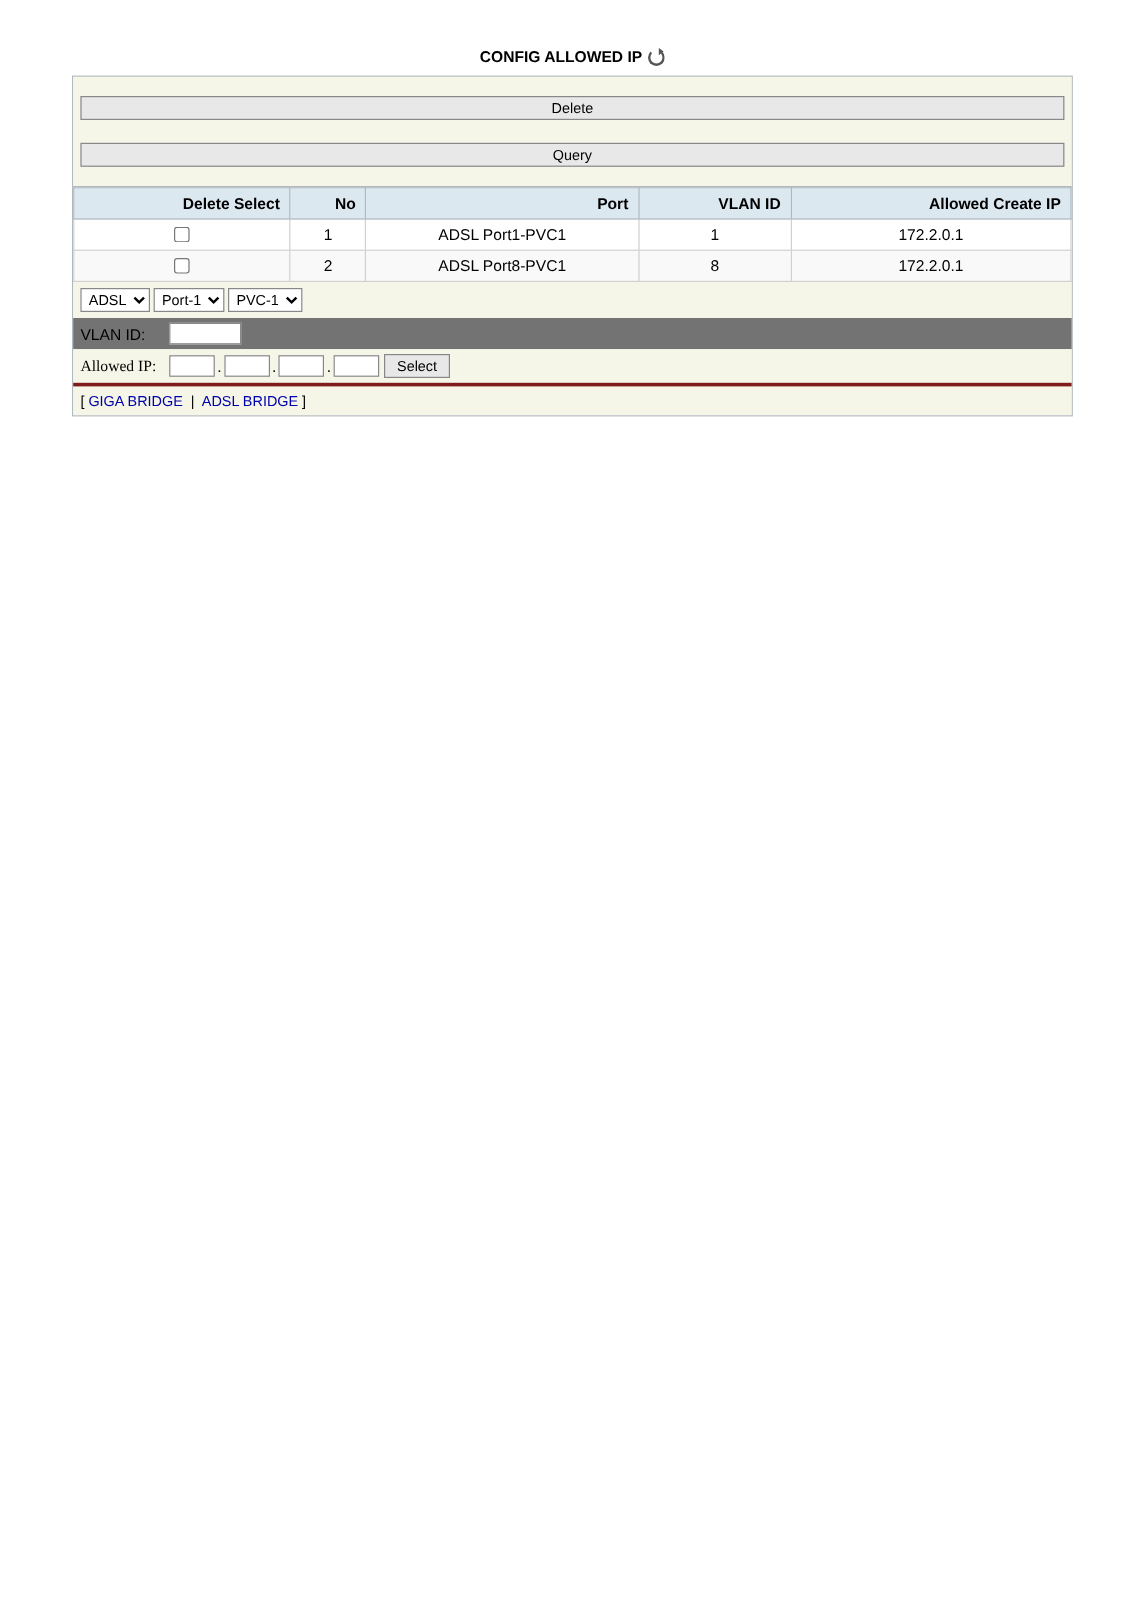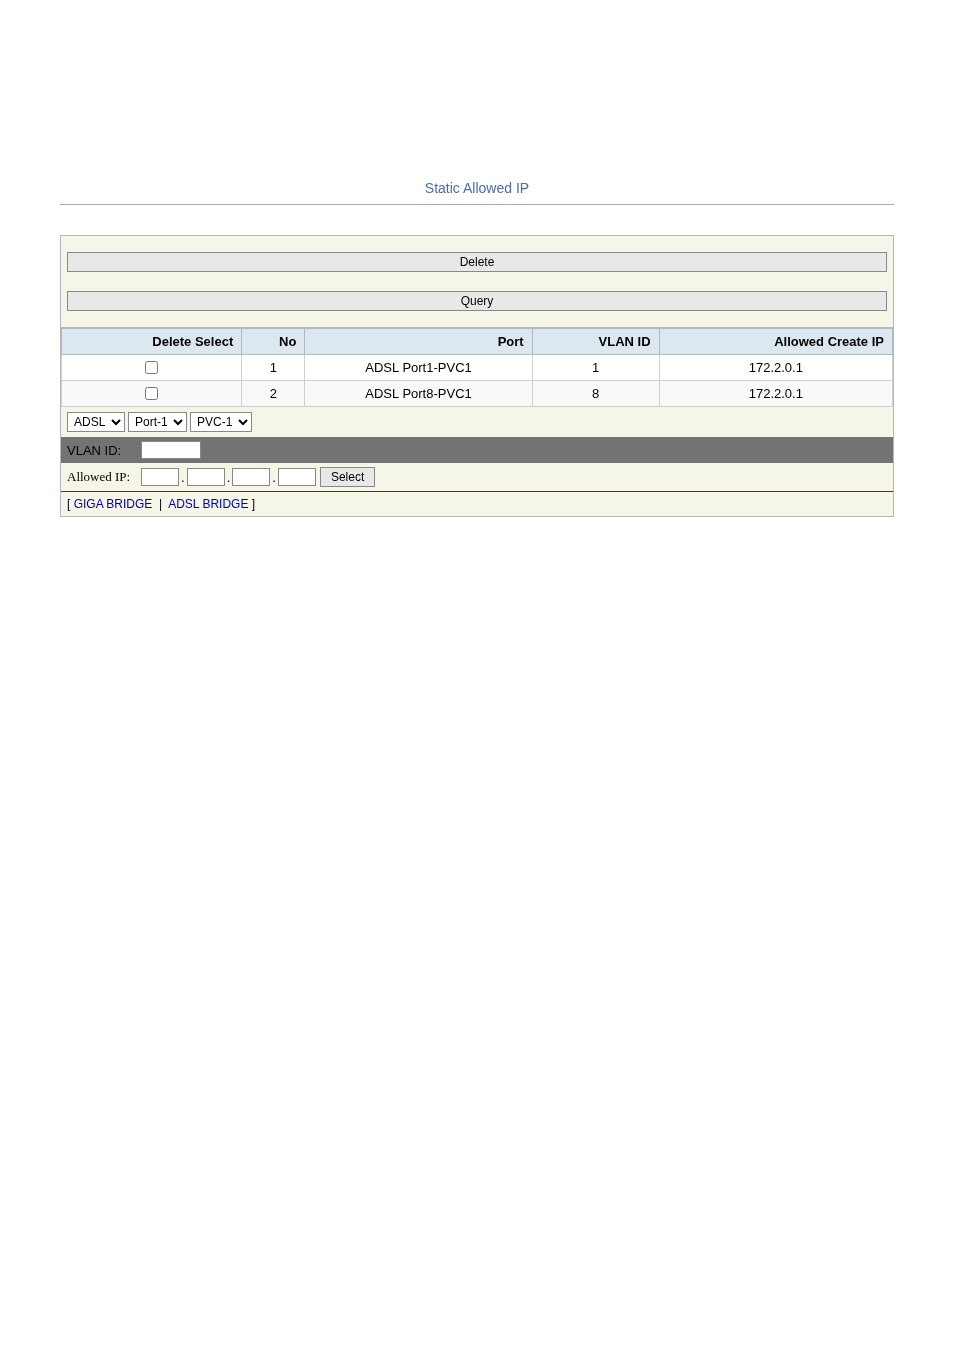--- a/index.html
+++ b/index.html
@@ -207,42 +207,42 @@
 
     .allowed-ip-row label {
       font-size: 13px;
       min-width: 70px;
       font-family: Liberation Serif, serif;
     }
 
     .footer-links {
       padding: 5px 6px;
       background: #f5f5e8;
-      border-top: 1px solid #7f1d1d;
+      border-top: 3px solid #7f1d1d;
       font-size: 12px;
     }
 
     .footer-links a {
       color: #00a;
       text-decoration: none;
       font-size: 12px;
     }
   </style>
 </head>
 <body>
 
 <div class="page-wrapper">
 
-  <div class="section-title-area">
-    <div class="section-title">Static Allowed IP</div>
-    <hr class="title-divider">
-  </div>
 
   <div class="main-content">
 
+    <div class="config-title-row">
+      <span>CONFIG ALLOWED IP</span>
+      <span class="refresh-icon"></span>
+    </div>
 
     <div class="config-table-container">
 
       <div class="button-row">
         <button class="btn">Delete</button>
         <button class="btn">Query</button>
       </div>
 
       <table class="data-table">
         <thead>

